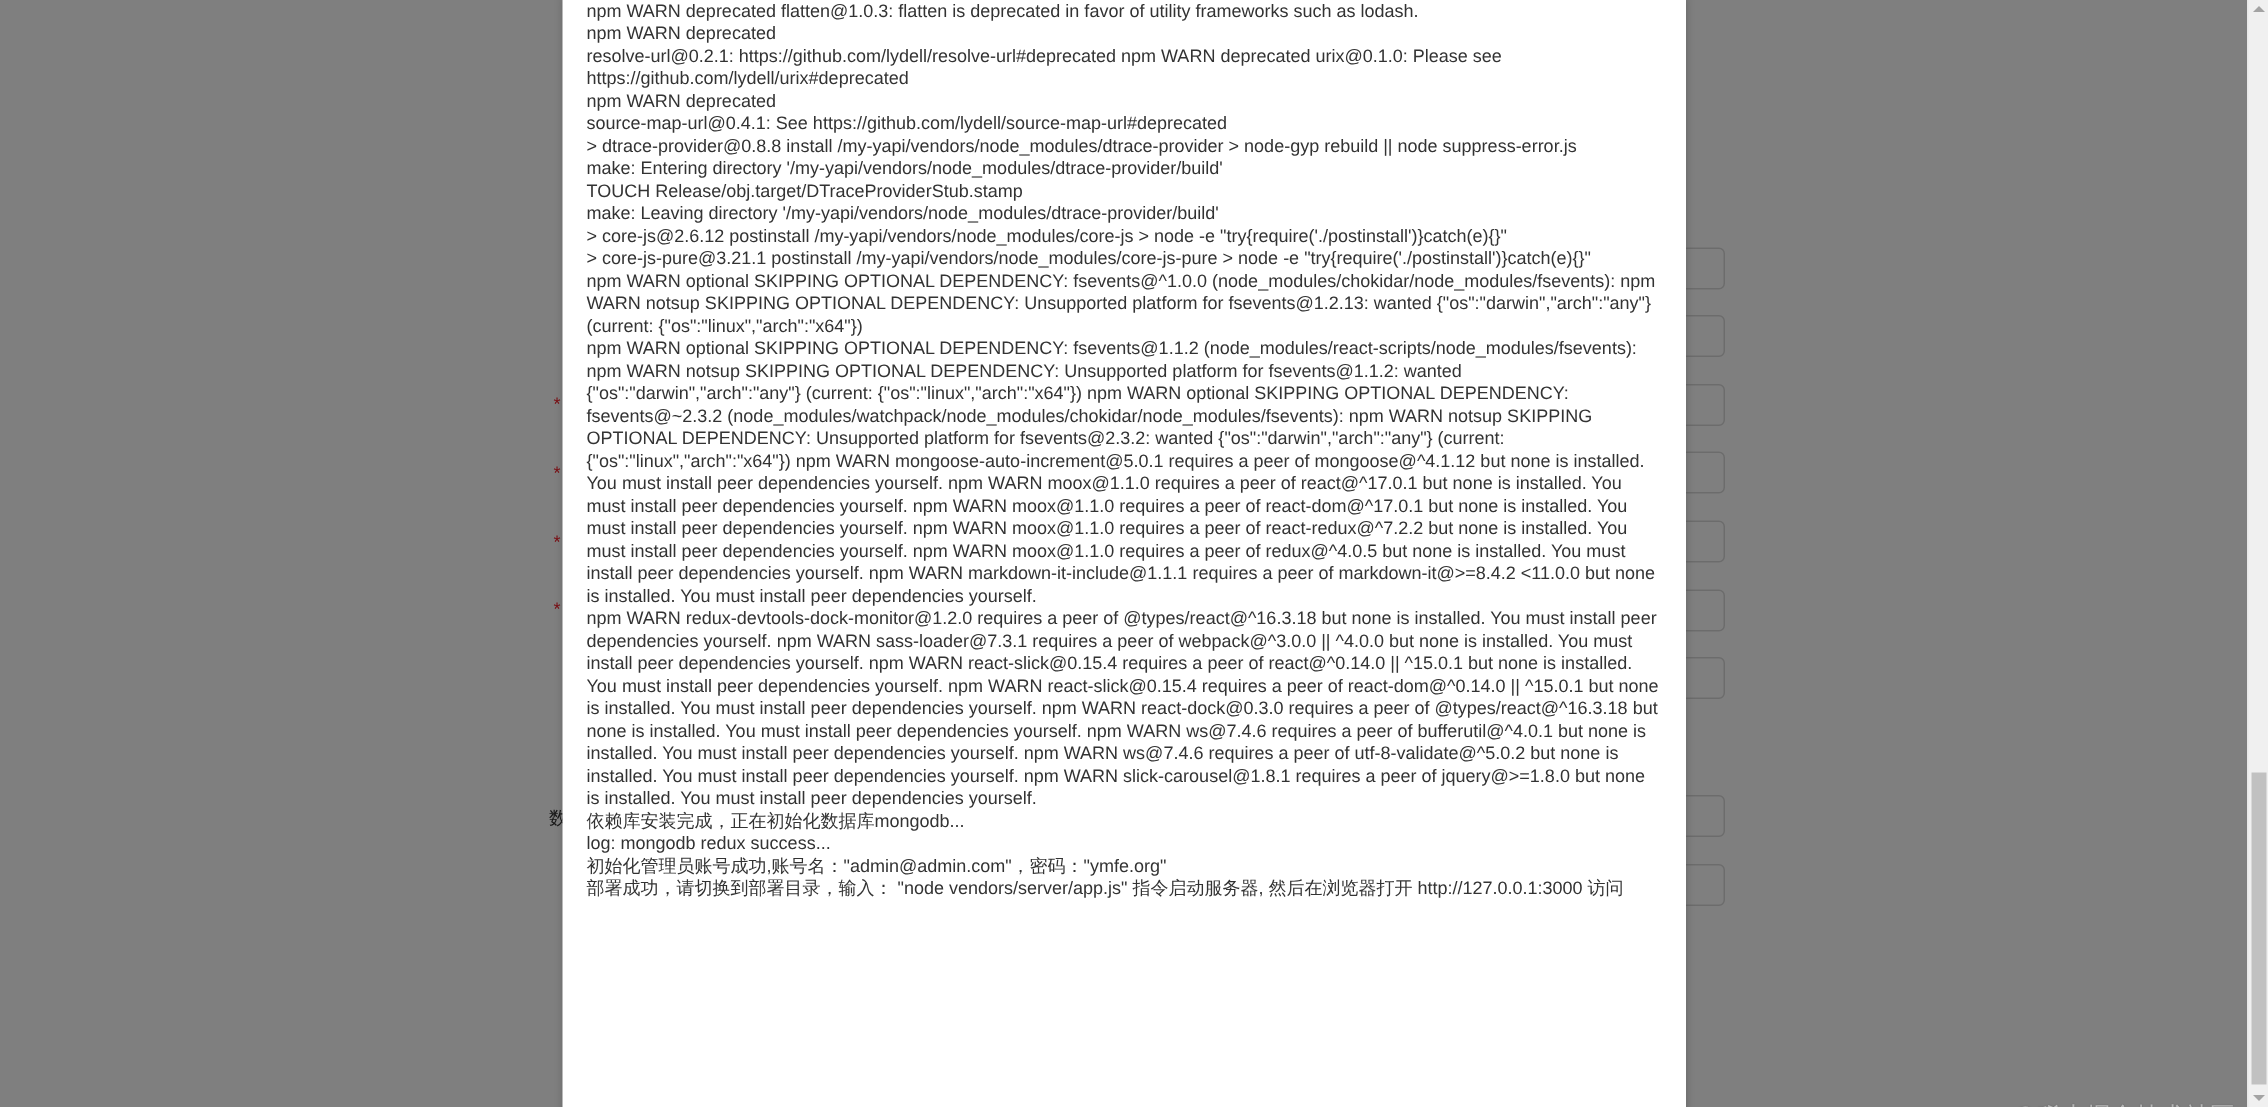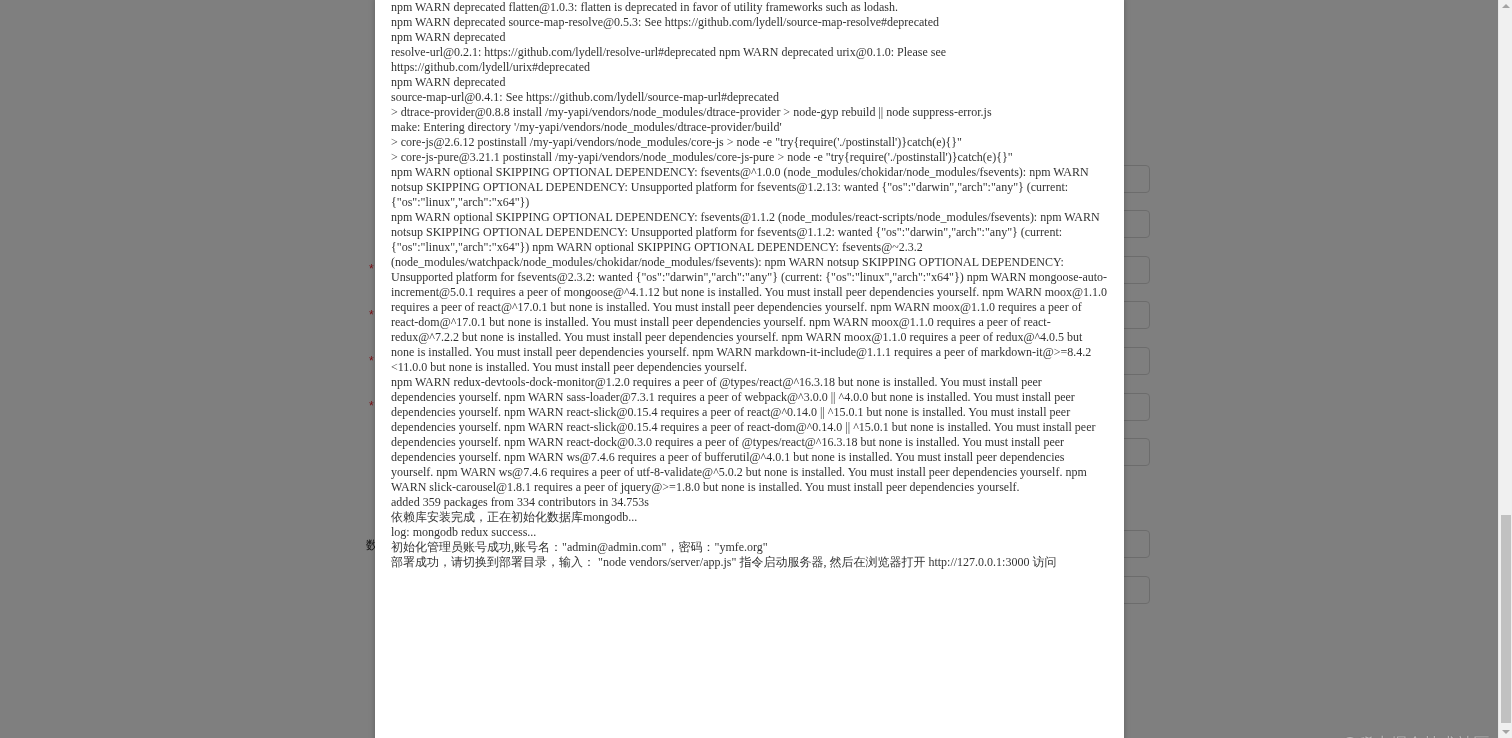--- a/index.html
+++ b/index.html
@@ -16,21 +16,21 @@
   .bg-star { position: absolute; left: 369px; color: #f5222d; font-size: 12px; }
   .bg-label { position: absolute; left: 366px; top: 537px; color: #333; font-size: 12px; }
   .overlay { position: absolute; left: 0; top: 0; width: 1498px; height: 738px; background: rgba(0,0,0,0.5); }
   .modal {
     position: absolute; left: 375px; top: -2px; width: 749px; height: 745px;
     background: #ffffff; box-shadow: 0 0 6px rgba(0,0,0,0.25);
   }
   .log {
     position: absolute; left: 16px; top: 2px; right: 16px;
     font-size: 12px; line-height: 15px; color: #333333;
-    white-space: normal; word-wrap: break-word; font-family: Liberation Serif, serif;
+    white-space: normal; word-wrap: break-word;
   }
   .log-line { display: block; }
   .scrollbar {
     position: absolute; right: 0; top: 0; width: 14px; height: 738px; background: #f0f0f0;
     border-left: 1px solid #e8e8e8; box-sizing: border-box;
   }
   .scroll-thumb { position: absolute; left: 2px; width: 10px; top: 515px; height: 208px; background: #c1c1c1; }
   .scroll-up, .scroll-down { position: absolute; left: 3px; width: 0; height: 0; border-left: 4px solid transparent; border-right: 4px solid transparent; }
   .scroll-up { top: 4px; border-bottom: 4px solid #a3a3a3; }
   .scroll-down { bottom: 4px; border-top: 4px solid #a3a3a3; }
@@ -57,33 +57,33 @@
   <span class="bg-star" style="top:354px">*</span>
   <span class="bg-star" style="top:399px">*</span>
   <span class="bg-label">数</span>
 </div>
 
 <div class="overlay"></div>
 
 <div class="modal">
   <div class="log">
     <span class="log-line">npm WARN deprecated flatten@1.0.3: flatten is deprecated in favor of utility frameworks such as lodash.</span>
-    <span class="log-line">npm WARN deprecated source-map-resolve@0.5.3: See https://github.com/lydell/source-map-resolve#deprecated</span>
     <span class="log-line">npm WARN deprecated</span>
     <span class="log-line">resolve-url@0.2.1: https://github.com/lydell/resolve-url#deprecated npm WARN deprecated urix@0.1.0: Please see https://github.com/lydell/urix#deprecated</span>
     <span class="log-line">npm WARN deprecated</span>
     <span class="log-line">source-map-url@0.4.1: See https://github.com/lydell/source-map-url#deprecated</span>
     <span class="log-line">&gt; dtrace-provider@0.8.8 install /my-yapi/vendors/node_modules/dtrace-provider &gt; node-gyp rebuild || node suppress-error.js</span>
     <span class="log-line">make: Entering directory '/my-yapi/vendors/node_modules/dtrace-provider/build'</span>
+    <span class="log-line">TOUCH Release/obj.target/DTraceProviderStub.stamp</span>
+    <span class="log-line">make: Leaving directory '/my-yapi/vendors/node_modules/dtrace-provider/build'</span>
     <span class="log-line">&gt; core-js@2.6.12 postinstall /my-yapi/vendors/node_modules/core-js &gt; node -e "try{require('./postinstall')}catch(e){}"</span>
     <span class="log-line">&gt; core-js-pure@3.21.1 postinstall /my-yapi/vendors/node_modules/core-js-pure &gt; node -e "try{require('./postinstall')}catch(e){}"</span>
     <span class="log-line">npm WARN optional SKIPPING OPTIONAL DEPENDENCY: fsevents@^1.0.0 (node_modules/chokidar/node_modules/fsevents): npm WARN notsup SKIPPING OPTIONAL DEPENDENCY: Unsupported platform for fsevents@1.2.13: wanted {"os":"darwin","arch":"any"} (current: {"os":"linux","arch":"x64"})</span>
     <span class="log-line">npm WARN optional SKIPPING OPTIONAL DEPENDENCY: fsevents@1.1.2 (node_modules/react-scripts/node_modules/fsevents): npm WARN notsup SKIPPING OPTIONAL DEPENDENCY: Unsupported platform for fsevents@1.1.2: wanted {"os":"darwin","arch":"any"} (current: {"os":"linux","arch":"x64"}) npm WARN optional SKIPPING OPTIONAL DEPENDENCY: fsevents@~2.3.2 (node_modules/watchpack/node_modules/chokidar/node_modules/fsevents): npm WARN notsup SKIPPING OPTIONAL DEPENDENCY: Unsupported platform for fsevents@2.3.2: wanted {"os":"darwin","arch":"any"} (current: {"os":"linux","arch":"x64"}) npm WARN mongoose-auto-increment@5.0.1 requires a peer of mongoose@^4.1.12 but none is installed. You must install peer dependencies yourself. npm WARN moox@1.1.0 requires a peer of react@^17.0.1 but none is installed. You must install peer dependencies yourself. npm WARN moox@1.1.0 requires a peer of react-dom@^17.0.1 but none is installed. You must install peer dependencies yourself. npm WARN moox@1.1.0 requires a peer of react-redux@^7.2.2 but none is installed. You must install peer dependencies yourself. npm WARN moox@1.1.0 requires a peer of redux@^4.0.5 but none is installed. You must install peer dependencies yourself. npm WARN markdown-it-include@1.1.1 requires a peer of markdown-it@&gt;=8.4.2 &lt;11.0.0 but none is installed. You must install peer dependencies yourself.</span>
     <span class="log-line">npm WARN redux-devtools-dock-monitor@1.2.0 requires a peer of @types/react@^16.3.18 but none is installed. You must install peer dependencies yourself. npm WARN sass-loader@7.3.1 requires a peer of webpack@^3.0.0 || ^4.0.0 but none is installed. You must install peer dependencies yourself. npm WARN react-slick@0.15.4 requires a peer of react@^0.14.0 || ^15.0.1 but none is installed. You must install peer dependencies yourself. npm WARN react-slick@0.15.4 requires a peer of react-dom@^0.14.0 || ^15.0.1 but none is installed. You must install peer dependencies yourself. npm WARN react-dock@0.3.0 requires a peer of @types/react@^16.3.18 but none is installed. You must install peer dependencies yourself. npm WARN ws@7.4.6 requires a peer of bufferutil@^4.0.1 but none is installed. You must install peer dependencies yourself. npm WARN ws@7.4.6 requires a peer of utf-8-validate@^5.0.2 but none is installed. You must install peer dependencies yourself. npm WARN slick-carousel@1.8.1 requires a peer of jquery@&gt;=1.8.0 but none is installed. You must install peer dependencies yourself.</span>
-    <span class="log-line">added 359 packages from 334 contributors in 34.753s</span>
     <span class="log-line">依赖库安装完成，正在初始化数据库mongodb...</span>
     <span class="log-line">log: mongodb redux success...</span>
     <span class="log-line">初始化管理员账号成功,账号名："admin@admin.com"，密码："ymfe.org"</span>
     <span class="log-line">部署成功，请切换到部署目录，输入： "node vendors/server/app.js" 指令启动服务器, 然后在浏览器打开 http://127.0.0.1:3000 访问</span>
   </div>
 </div>
 
 <div class="watermark">@稀土掘金技术社区</div>
 
 <div class="scrollbar">

